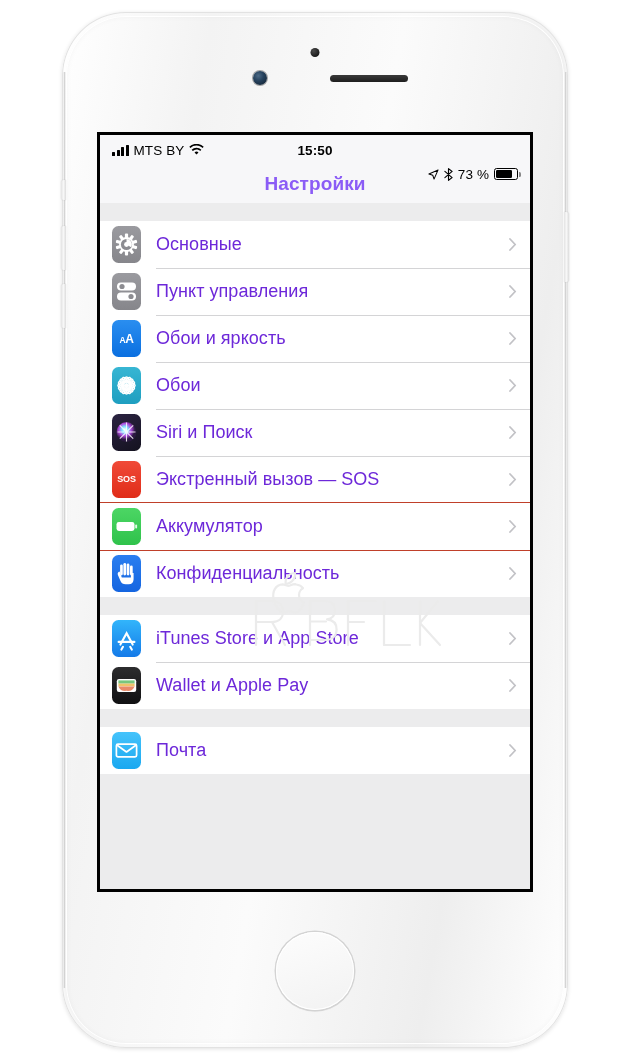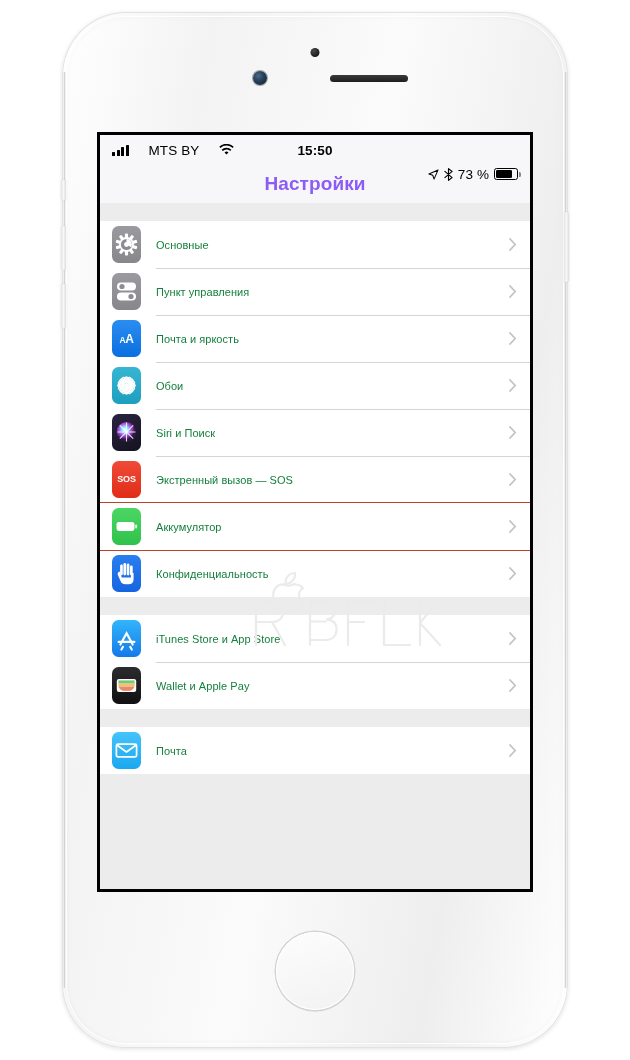--- a/index.html
+++ b/index.html
@@ -91,21 +91,21 @@
   #status-bar {
     height:30px;
     background:#f7f7f9;
     display:flex; align-items:center;
     padding:0 12px;
     position:relative;
     font-size:13.5px;
     color:#000;
     letter-spacing:.1px;
   }
-  #status-left { display:flex; align-items:center; gap:20px; }
+  #status-left { display:flex; align-items:center; gap:5px; }
   #signal-bars { display:flex; align-items:flex-end; gap:1.5px; height:11px; }
   #signal-bars i { width:3px; background:#000; border-radius:.5px; display:block; }
   #signal-bars i:nth-child(1){ height:4px; }
   #signal-bars i:nth-child(2){ height:6px; }
   #signal-bars i:nth-child(3){ height:8.5px; }
   #signal-bars i:nth-child(4){ height:11px; }
   #carrier-name { font-size:13.5px; }
   #wifi-icon { width:15px; height:12px; display:block; }
 
   #status-time {
@@ -169,21 +169,21 @@
     height:1px; background:#d4d4d6;
   }
   .row-icon {
     width:29px; height:37px; border-radius:6.5px;
     flex:0 0 29px;
     display:flex; align-items:center; justify-content:center;
     overflow:hidden; position:relative;
   }
   .row-label {
     margin-left:15px;
-    font-size:11px; color:#15803d;
+    font-size:18px; color:#6d28d9;
     letter-spacing:.05px;
     white-space:nowrap;
   }
   .chevron {
     margin-left:auto; margin-right:13px;
     width:8px; height:13px; flex:0 0 8px;
   }
   .chevron svg { display:block; }
 
   
@@ -328,21 +328,21 @@
               <span class="chevron">
                 <svg viewBox="0 0 8 13" width="8" height="13">
                   <path d="M1 1l5.2 5.5L1 12" fill="none" stroke="#c2c2c6" stroke-width="1.8" stroke-linecap="round" stroke-linejoin="round"></path>
                 </svg>
               </span>
             </div>
             <div class="row">
               <span class="row-icon ic-display">
                 <span class="aa"><small>A</small>A</span>
               </span>
-              <span class="row-label">Почта и яркость</span>
+              <span class="row-label">Обои и яркость</span>
               <span class="chevron">
                 <svg viewBox="0 0 8 13" width="8" height="13">
                   <path d="M1 1l5.2 5.5L1 12" fill="none" stroke="#c2c2c6" stroke-width="1.8" stroke-linecap="round" stroke-linejoin="round"></path>
                 </svg>
               </span>
             </div>
             <div class="row">
               <span class="row-icon ic-wallpaper">
                 <svg viewBox="0 0 29 29" width="29" height="29">
                   <g transform="translate(14.5,14.5)" fill="none" stroke="#fff" stroke-width="1.5">

